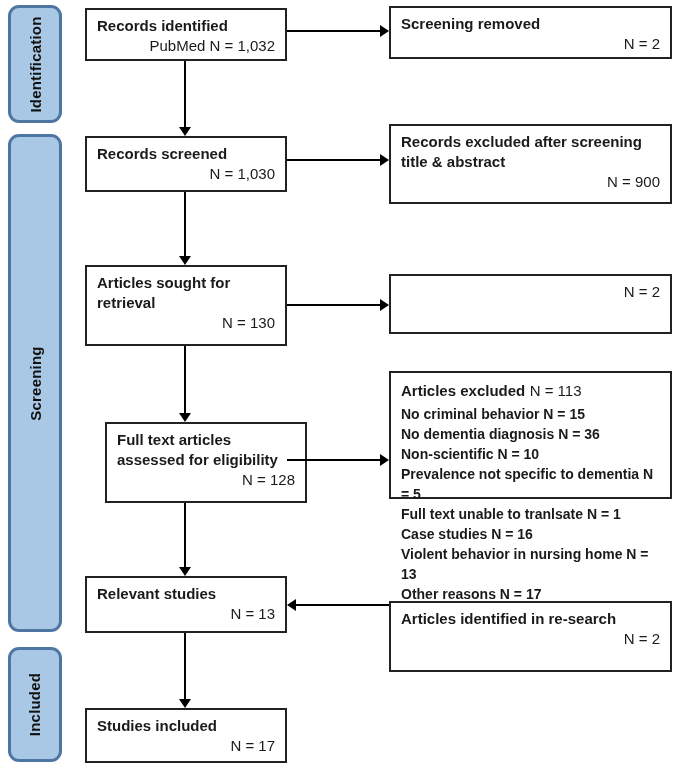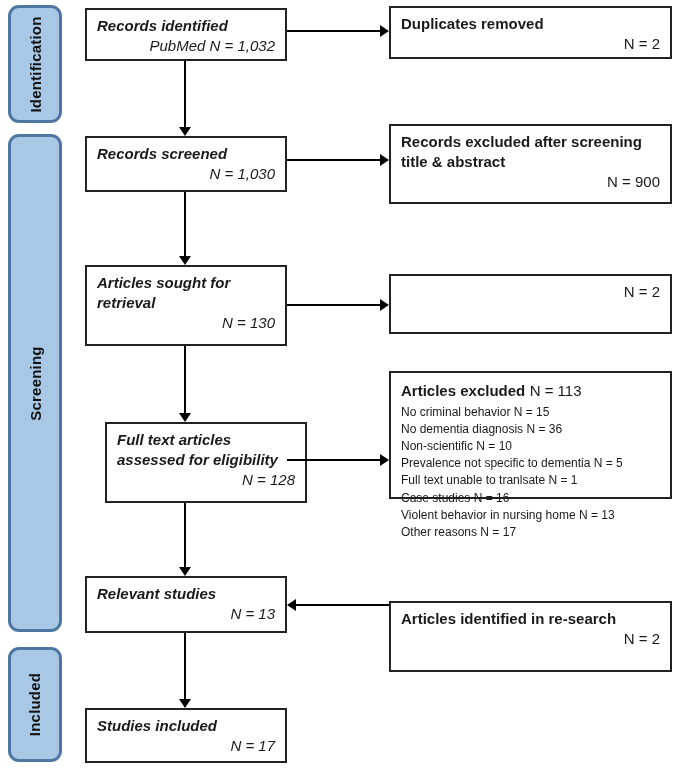--- a/index.html
+++ b/index.html
@@ -21,39 +21,39 @@
   }
   .stage-identification{top:5px;height:118px;}
   .stage-screening{top:134px;height:498px;}
   .stage-included{top:647px;height:115px;}
   
   .box{
     position:absolute;background:#fff;
     border:2px solid var(--box_border,#222);
     box-sizing:border-box;padding:6px 10px;
   }
-  .col-left .box, .box.left-col{left:85px;width:202px;font-style:italic;}
+  .col-left .box, .box.left-col{left:85px;width:202px;}
   .box.right-col{left:389px;width:283px;}
   .box .title{font-weight:700;font-size:15px;line-height:1.32;}
   .box .value{font-weight:400;font-size:15px;line-height:1.32;text-align:right;}
   .w170{max-width:172px;}
   .b-l1{top:8px;height:53px;}
   .b-l2{top:136px;height:56px;}
   .b-l3{top:265px;height:81px;}
   .b-l4{top:422px;height:81px;margin-left:20px;}
   .b-l5{top:576px;height:57px;}
   .b-l6{top:708px;height:55px;}
   .b-r1{top:6px;height:53px;}
   .b-r2{top:124px;height:80px;}
   .b-r3{top:274px;height:60px;}
   .b-r4{top:371px;height:128px;padding-top:8px;}
   .b-r5{top:601px;height:71px;}
   .inline-title .title,.inline-title .value{display:inline;}
   .excl-list{list-style:none;margin:3px 0 0 0;padding:0;}
-  .excl-list li{font-size:12px;line-height:1.43;font-weight:400;}
+  .excl-list li{font-size:14px;line-height:1.43;font-weight:700;}
   
   .varrow{position:absolute;width:2px;background:var(--arrow,#000);}
   .varrow::after{
     content:"";position:absolute;left:-5px;bottom:-9px;
     border:6px solid transparent;border-bottom:0;
     border-top:9px solid var(--arrow,#000);
   }
   .harrow{position:absolute;height:2px;background:var(--arrow,#000);}
   .harrow.to-right::after{
     content:"";position:absolute;right:-9px;top:-5px;
@@ -110,21 +110,21 @@
   <div class="box left-col b-l5">
     <div class="title">Relevant studies</div>
     <div class="value">N = 13</div>
   </div>
   <div class="box left-col b-l6">
     <div class="title">Studies included</div>
     <div class="value">N = 17</div>
   </div>
 
   <div class="box right-col b-r1">
-    <div class="title">Duplicates removed</div>
+    <div class="title">Screening removed</div>
     <div class="value">N = 2</div>
   </div>
   <div class="box right-col b-r2">
     <div class="title">Records excluded after screening title &amp; abstract</div>
     <div class="value">N = 900</div>
   </div>
   <div class="box right-col b-r3">
     <div class="value">N = 2</div>
   </div>
   <div class="box right-col b-r4 inline-title">

